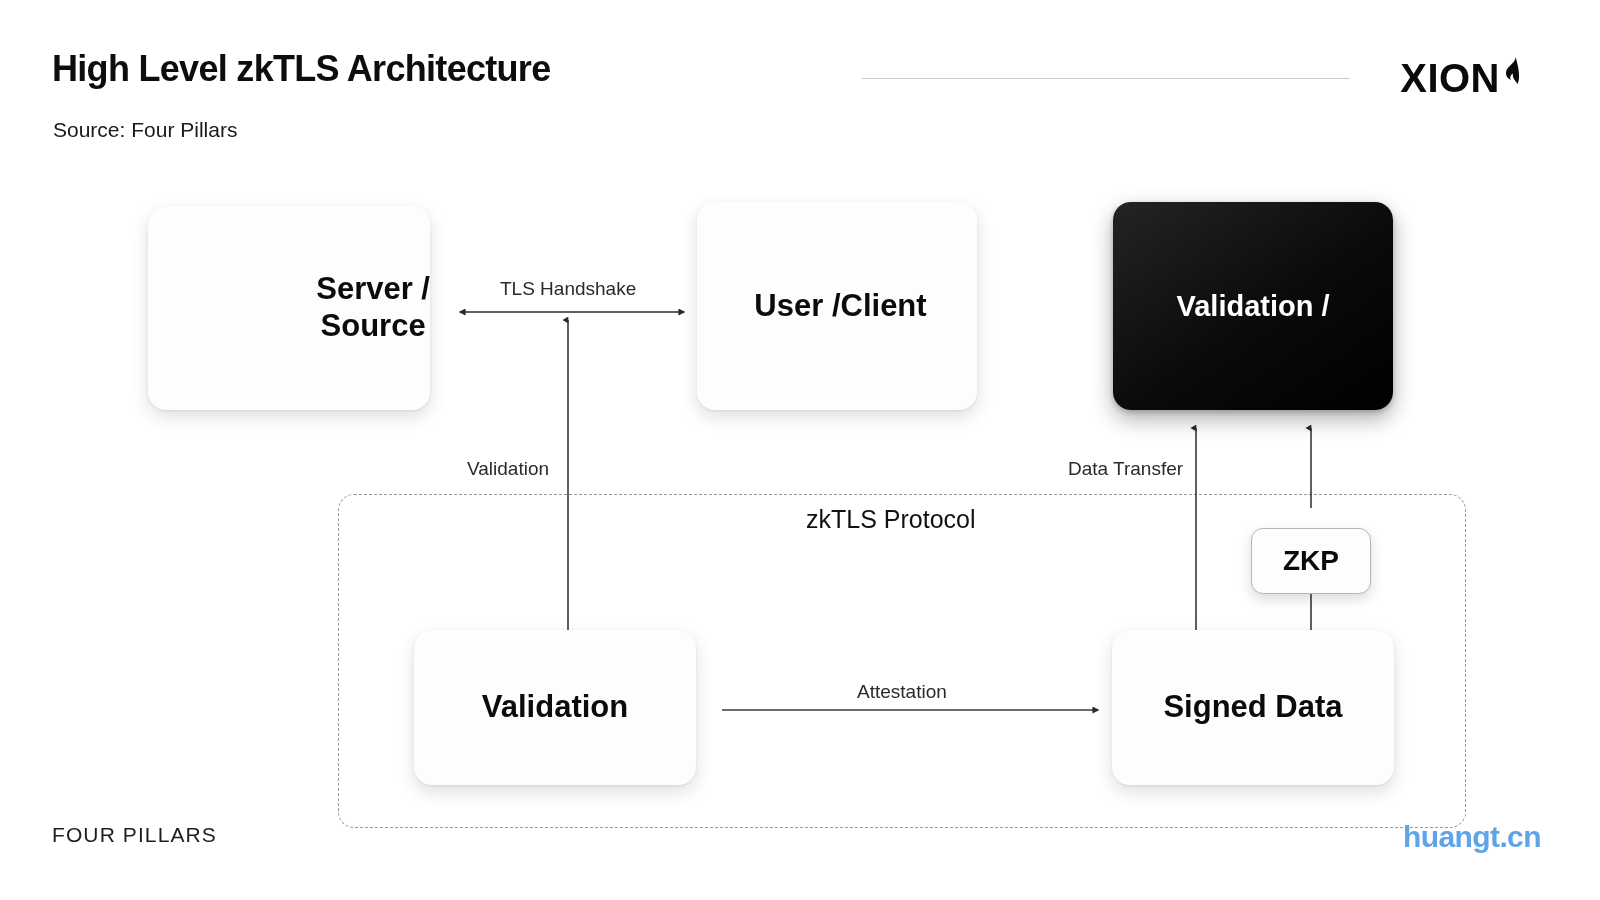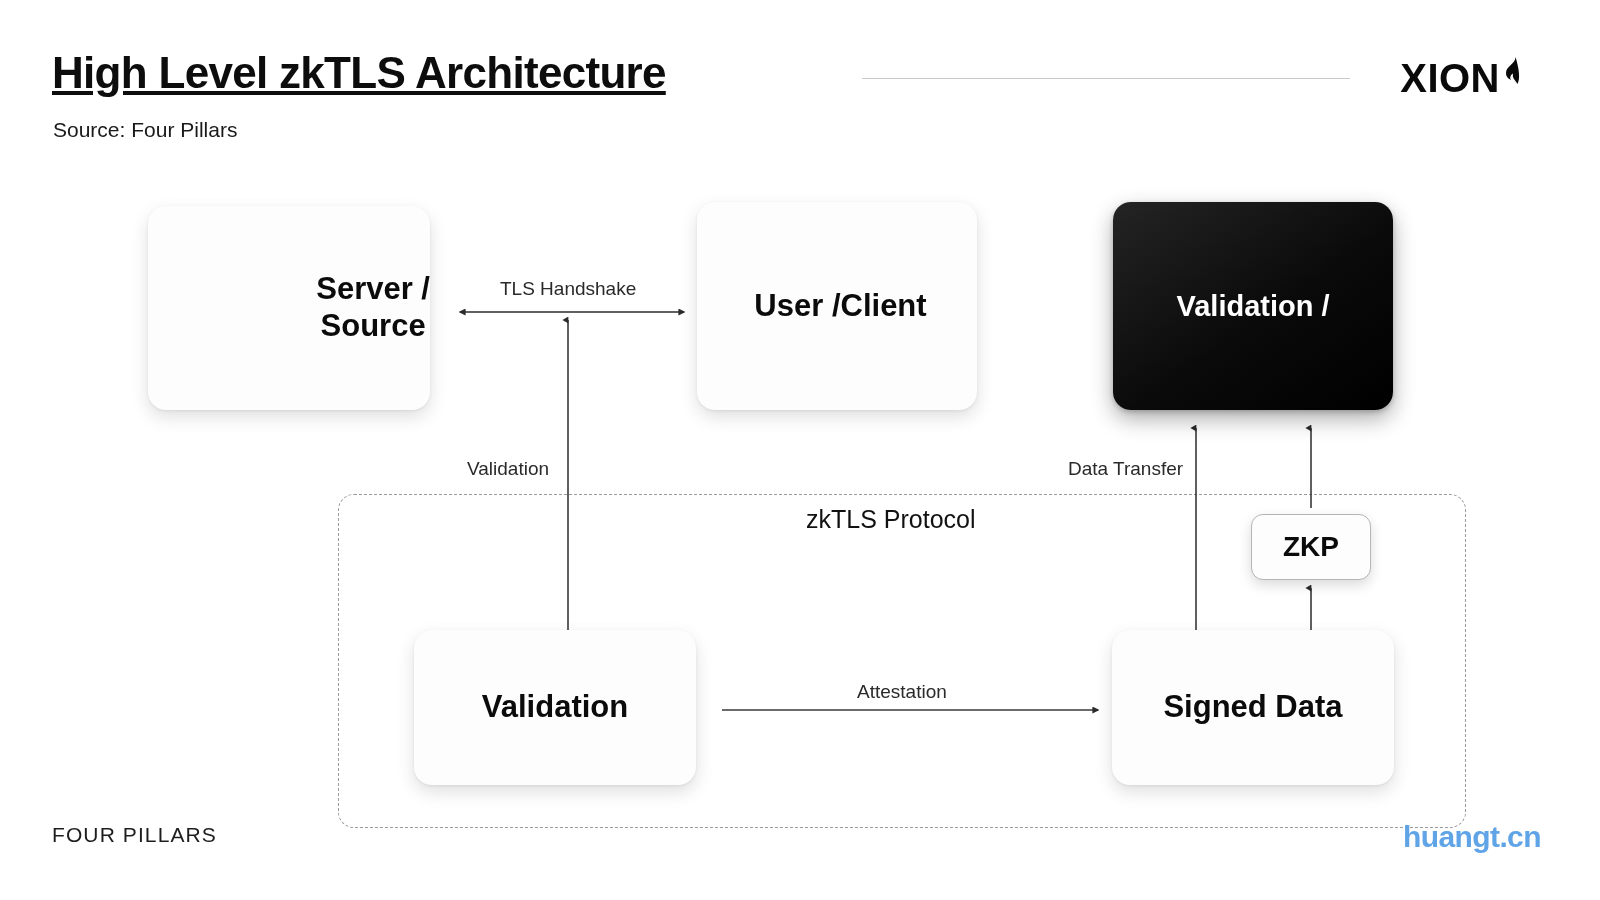--- a/index.html
+++ b/index.html
@@ -19,26 +19,25 @@
     width: 1600px;
     height: 900px;
     background: #ffffff;
   }
 
   
   #page-title {
     position: absolute;
     left: 52px;
     top: 50px;
-    font-size: 44px;
+    font-size: 36px;
     font-weight: 700;
     letter-spacing: -0.7px;
     line-height: 1.05;
     white-space: nowrap;
-    text-decoration: underline;
   }
   #title-divider {
     position: absolute;
     left: 862px;
     top: 78px;
     width: 488px;
     height: 1px;
     background: #c9c9c9;
   }
   #source-line {
@@ -131,21 +130,21 @@
     color: #ffffff;
     box-shadow: 0 9px 22px rgba(0,0,0,0.32), 0 2px 5px rgba(0,0,0,0.2);
   }
 
   #node-server   { left: 148px;  top: 206px; width: 282px; height: 204px; font-size: 31px; justify-content: flex-end; }
   #node-client   { left: 697px;  top: 202px; width: 280px; height: 208px; font-size: 31px; padding-left: 7px; }
   #node-app      { left: 1113px; top: 202px; width: 280px; height: 208px; font-size: 29px; }
   #node-validation { left: 414px; top: 630px; width: 282px; height: 155px; font-size: 31px; }
   #node-signeddata { left: 1112px; top: 630px; width: 282px; height: 155px; font-size: 31px; }
   #node-zkp {
-    left: 1251px; top: 514px; width: 120px; height: 66px;
+    left: 1251px; top: 528px; width: 120px; height: 66px;
     font-size: 28px; border-radius: 12px;
     border: 1.4px solid #b5b5b5;
     box-shadow: 0 5px 13px rgba(0,0,0,0.15);
     align-items: center;
   }
 
   
   .edge-label {
     position: absolute;
     font-size: 19px;

